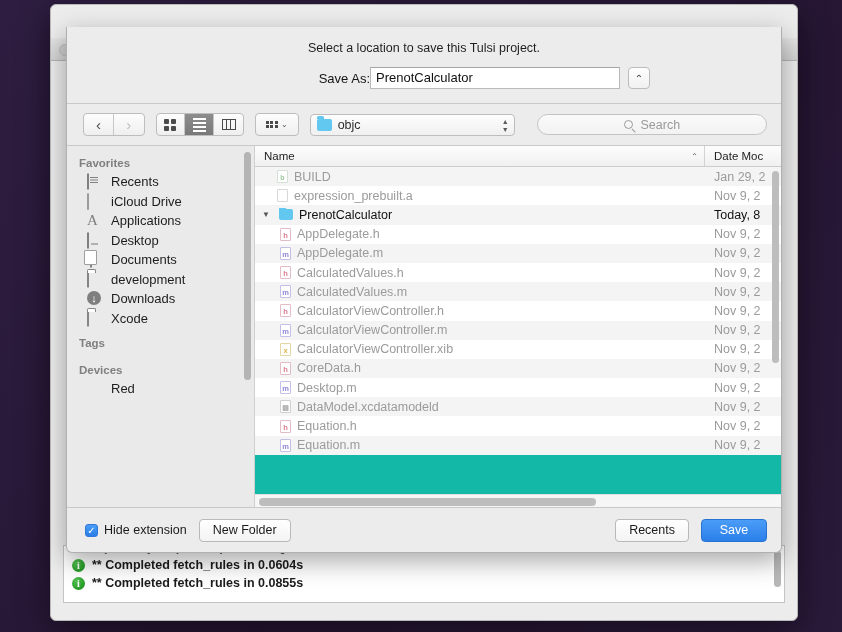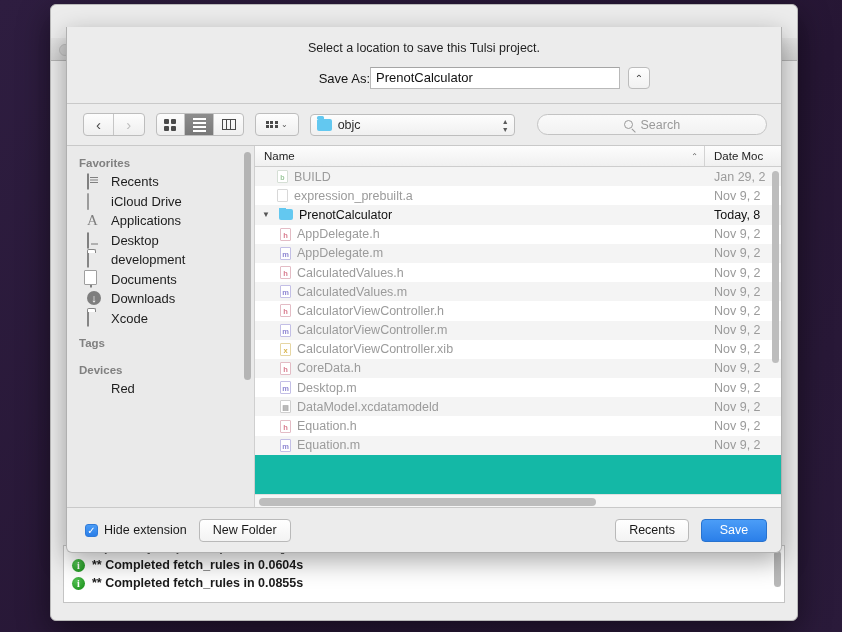--- a/index.html
+++ b/index.html
@@ -483,26 +483,26 @@
         </div>
         <div class="sb-item">
           <span class="sb-ico ic-apps">A</span>
           <span>Applications</span>
         </div>
         <div class="sb-item">
           <span class="sb-ico"><span class="ic-desktop"></span></span>
           <span>Desktop</span>
         </div>
         <div class="sb-item">
+          <span class="sb-ico"><span class="ic-docs"></span></span>
+          <span>Documents</span>
+        </div>
+        <div class="sb-item">
           <span class="sb-ico"><span class="ic-folder"></span></span>
           <span>development</span>
-        </div>
-        <div class="sb-item">
-          <span class="sb-ico"><span class="ic-docs"></span></span>
-          <span>Documents</span>
         </div>
         <div class="sb-item">
           <span class="sb-ico">
               <span class="ic-dl">↓</span>
             </span>
           <span>Downloads</span>
         </div>
         <div class="sb-item">
           <span class="sb-ico"><span class="ic-folder"></span></span>
           <span>Xcode</span>

